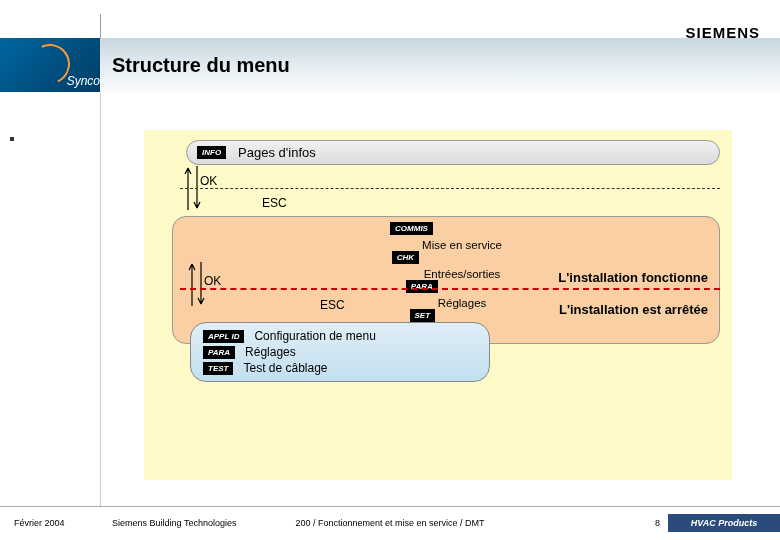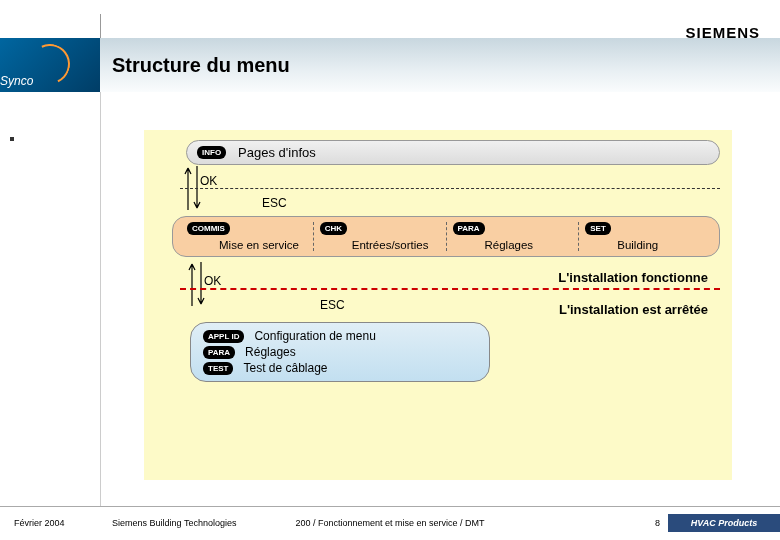--- a/index.html
+++ b/index.html
@@ -2,47 +2,47 @@
 <html><head>
 <meta charset="utf-8">
 <style>
   * { margin: 0; padding: 0; box-sizing: border-box; }
   body { font-family: Arial, sans-serif; background: #fff; width: 780px; height: 540px; position: relative; overflow: hidden; }
   
   .header { position: absolute; top: 0; left: 0; right: 0; height: 24px; margin-top: 14px; }
   .siemens-logo { position: absolute; top: 10px; right: 20px; font-weight: bold; font-size: 15px; letter-spacing: 1px; }
   .vline { position: absolute; left: 100px; top: 0; width: 1px; height: 92px; background: #999; }
   
-  .synco-logo { position: absolute; left: 0; top: 38px; width: 100px; height: 54px; background: linear-gradient(135deg, #0066a0, #003d66); display: flex; align-items: flex-end; justify-content: flex-start; padding-bottom: 4px; }
+  .synco-logo { position: absolute; left: 0; top: 38px; width: 100px; height: 54px; background: linear-gradient(135deg, #0066a0, #003d66); display: flex; align-items: flex-end; justify-content: flex-end; padding-bottom: 4px; }
   .synco-logo .arc { position: absolute; top: 6px; left: 30px; width: 40px; height: 40px; border: 2px solid #ff9933; border-radius: 50%; border-left-color: transparent; border-bottom-color: transparent; transform: rotate(20deg); }
   .synco-logo .text { font-size: 12px; color: #fff; font-style: italic; }
   
   .title-bar { position: absolute; left: 100px; top: 38px; right: 0; height: 54px; background: linear-gradient(to bottom, #c8d7df 0%, #e8eff3 60%, #fafcfd 100%); padding-left: 12px; display: flex; align-items: center; }
   .title-bar h1 { font-size: 20px; font-weight: bold; color: #000; }
   
   .content { position: absolute; left: 0; top: 92px; right: 0; bottom: 34px; }
   .content .sideline { position: absolute; left: 100px; top: 0; bottom: 0; width: 1px; background: #ccc; }
   
   .bullet { position: absolute; left: 10px; top: 45px; width: 4px; height: 4px; background: #333; }
   
   .diagram { position: absolute; left: 144px; top: 38px; right: 48px; height: 350px; background: #fdfac8; }
   
   .level1 { position: absolute; left: 42px; top: 10px; right: 12px; }
   .pill { background: linear-gradient(to bottom, #f0f0f0, #dcdcdc); border: 1px solid #999; border-radius: 14px; display: flex; align-items: center; padding: 4px 10px; gap: 12px; }
-  .lcd { background: #000; color: #fff; font-size: 8px; font-weight: bold; padding: 2px 5px; border-radius: 6px; }
+  .lcd { background: #000; color: #fff; font-size: 8px; font-weight: bold; padding: 2px 5px; border-radius: 0; font-style: italic; }
   .pill-text { font-size: 13px; }
   
   .ok1 { position: absolute; left: 56px; top: 44px; font-size: 12px; }
   .dash1 { position: absolute; left: 36px; right: 12px; top: 58px; border-top: 1.5px dashed #333; }
   .arrow-down1 { position: absolute; left: 48px; top: 36px; }
   .arrow-up1 { position: absolute; left: 39px; top: 36px; }
   .esc1 { position: absolute; left: 118px; top: 66px; font-size: 12px; }
   
   .level2 { position: absolute; left: 28px; top: 86px; right: 12px; }
-  .pill2 { background: #f9cfa3; border: 1px solid #999; border-radius: 14px; display: flex; align-items: center; padding: 5px 8px; }
+  .pill2 { background: #f9cfa3; border: 1px solid #999; border-radius: 14px; display: flex; align-items: center; padding: 5px 8px; flex-direction: column; }
   .col { flex: 1; display: flex; flex-direction: column; align-items: flex-start; gap: 4px; padding: 0 6px; }
   .col-sep { width: 0; border-left: 1.5px dashed #666; align-self: stretch; }
   .col .pill-text { font-size: 11.5px; padding-left: 32px; }
   
   .ok2 { position: absolute; left: 60px; top: 144px; font-size: 12px; }
   .dash2 { position: absolute; left: 36px; right: 12px; top: 158px; border-top: 2px dashed #c00; }
   .arrow-down2 { position: absolute; left: 52px; top: 132px; }
   .arrow-up2 { position: absolute; left: 43px; top: 132px; }
   .status1 { position: absolute; right: 24px; top: 140px; font-size: 13px; font-weight: bold; }
   .esc2 { position: absolute; left: 176px; top: 168px; font-size: 12px; }

